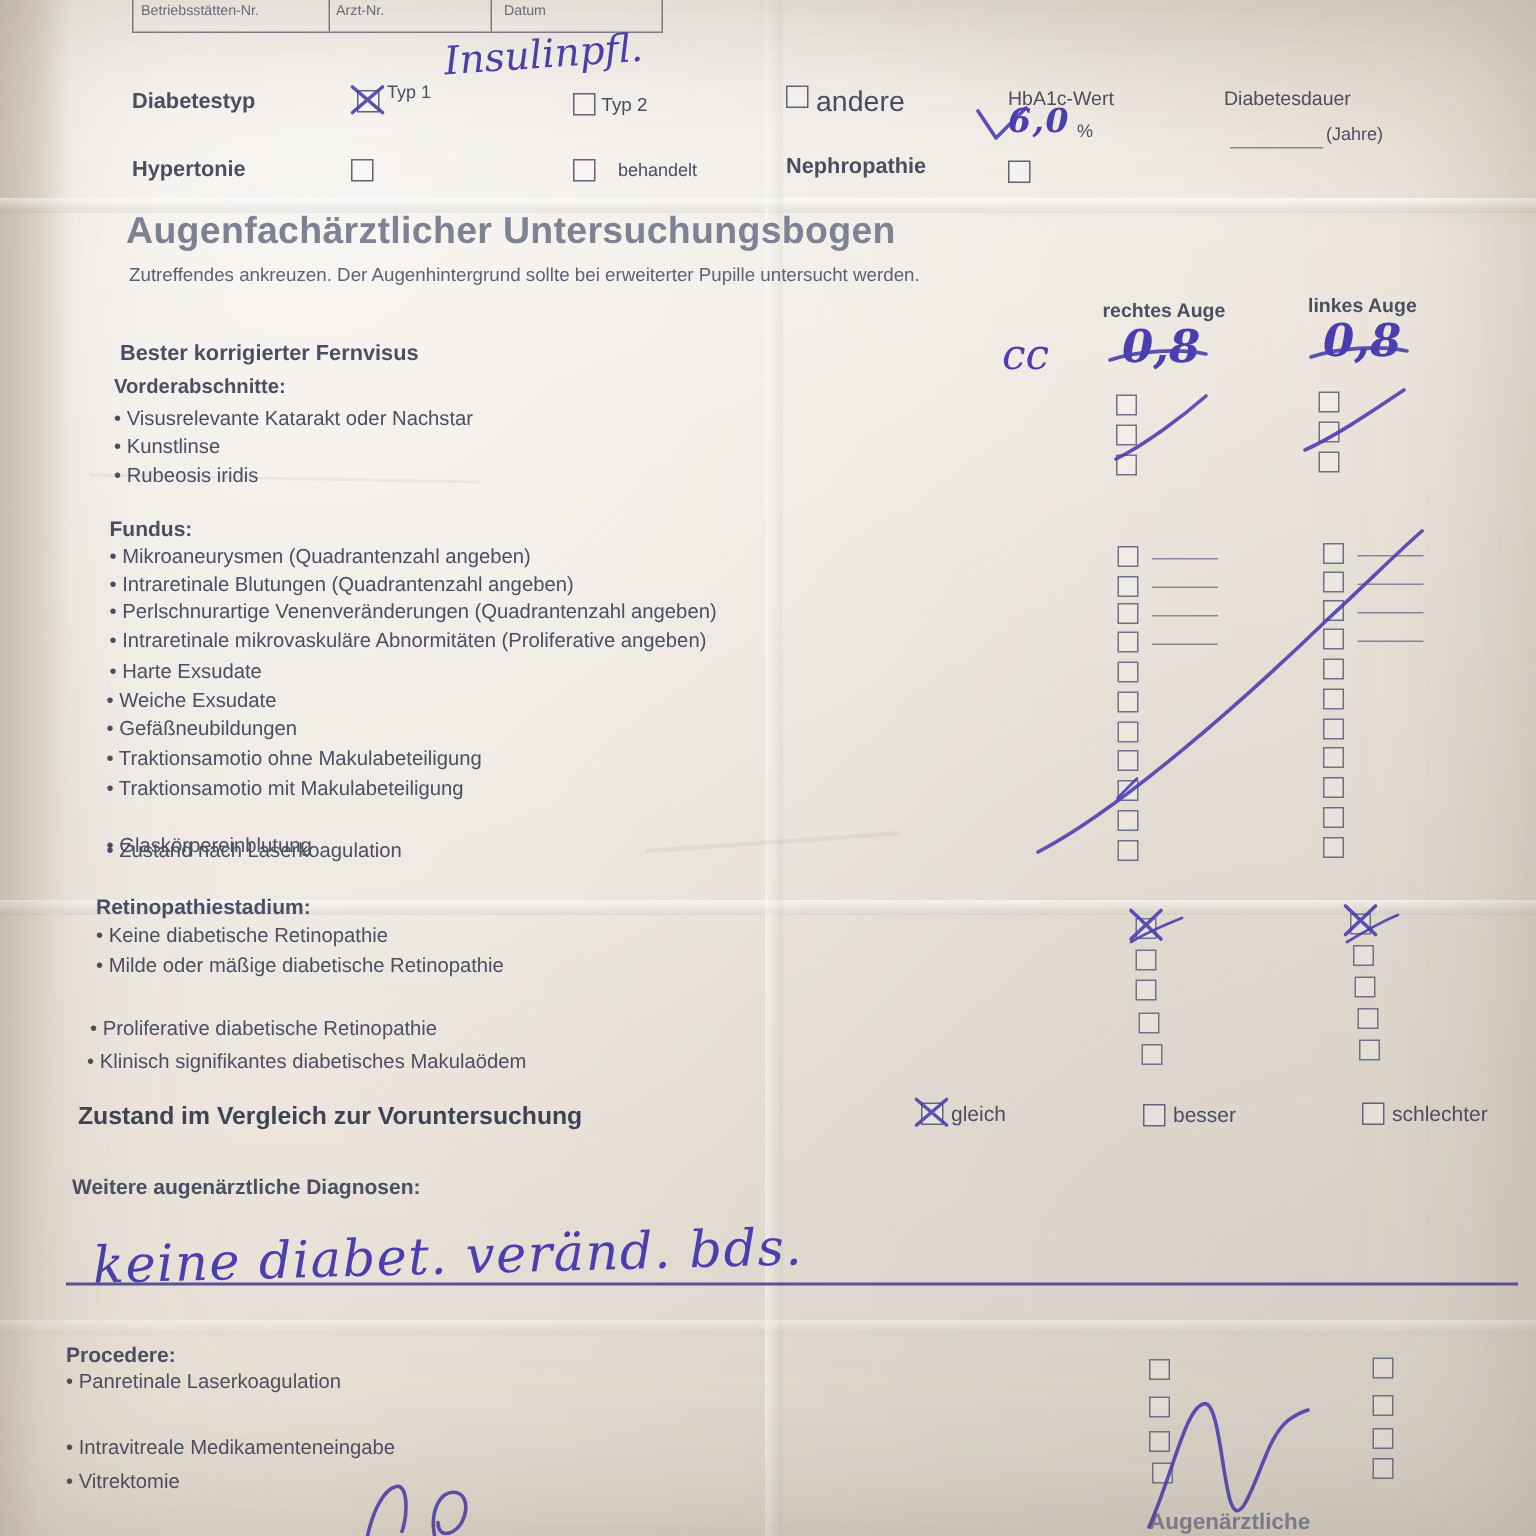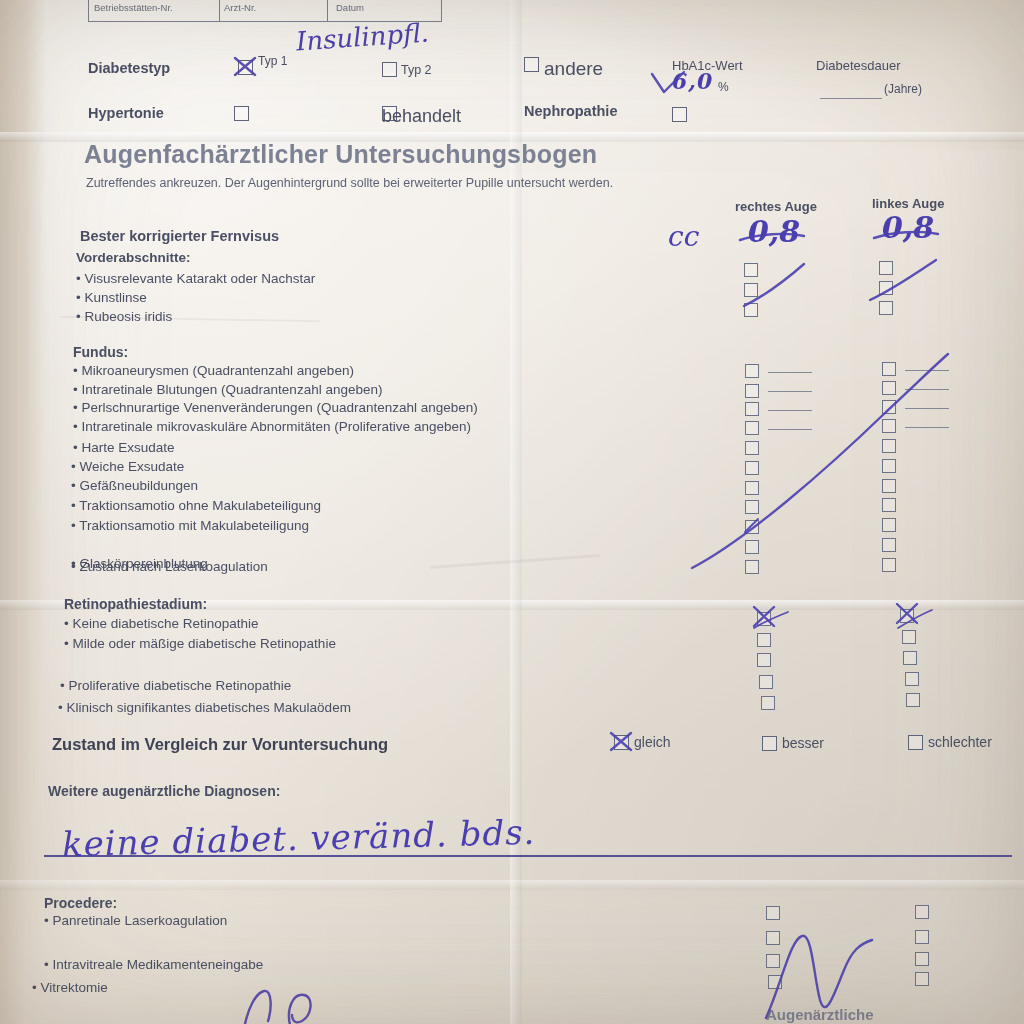--- a/index.html
+++ b/index.html
@@ -89,21 +89,21 @@
   <div class="t lbl2" style="left:544px;top:58px;font-size:19px;">andere</div>
   <div class="t lbl2" style="left:672px;top:58px;font-size:13px;">HbA1c-Wert</div>
   <div class="t lbl2" style="left:718px;top:80px;font-size:12px;">%</div>
   <div class="t lbl2" style="left:816px;top:58px;font-size:13px;">Diabetesdauer</div>
   <div class="line" style="left:820px;top:98px;width:62px;"></div>
   <div class="t lbl2" style="left:884px;top:82px;font-size:12px;">(Jahre)</div>
 
   <div class="t lbl" style="left:88px;top:105px;">Hypertonie</div>
   <div class="cbw" style="left:234px;top:106px;"></div>
   <div class="cbw" style="left:382px;top:106px;"></div>
-  <div class="t lbl2" style="left:382px;top:106px;font-size:18px;">behandelt</div>
+  <div class="t lbl2" style="left:412px;top:106px;font-size:12px;">behandelt</div>
   <div class="t lbl" style="left:524px;top:103px;">Nephropathie</div>
   <div class="cbw" style="left:672px;top:107px;"></div>
 
   <div class="t sub" style="left:86px;top:176px;">Zutreffendes ankreuzen. Der Augenhintergrund sollte bei erweiterter Pupille untersucht werden.</div>
   <div class="t headline" style="left:84px;top:140px;">Augenfachärztlicher Untersuchungsbogen</div>
 
   <div class="t colhead" style="left:735px;top:199px;">rechtes Auge</div>
   <div class="t colhead" style="left:872px;top:196px;">linkes Auge</div>
 
   <div class="t lbl" style="left:80px;top:228px;">Bester korrigierter Fernvisus</div>
@@ -192,21 +192,21 @@
   <div class="t lbl2" style="left:782px;top:735px;font-size:14px;">besser</div>
   <div class="cbw" style="left:908px;top:735px;"></div>
   <div class="t lbl2" style="left:928px;top:734px;font-size:14px;">schlechter</div>
 
   <div class="t lbl" style="left:48px;top:783px;font-size:14px;">Weitere augenärztliche Diagnosen:</div>
   <div class="rule" style="left:44px;top:855px;width:968px;"></div>
 
   <div class="t lbl" style="left:44px;top:895px;font-size:14px;">Procedere:</div>
   <div class="t item" style="left:44px;top:913px;">• <span>Panretinale Laserkoagulation</span></div>
   <div class="t item" style="left:44px;top:957px;">• <span>Intravitreale Medikamenteneingabe</span></div>
-  <div class="t item" style="left:32px;top:980px;text-align:right;">• <span>Vitrektomie</span></div>
+  <div class="t item" style="left:44px;top:980px;text-align:right;">• <span>Vitrektomie</span></div>
 
   <div class="cb" style="left:766px;top:906px;"></div>
   <div class="cb" style="left:766px;top:931px;"></div>
   <div class="cb" style="left:766px;top:954px;"></div>
   <div class="cb" style="left:768px;top:975px;"></div>
   <div class="cb" style="left:915px;top:905px;"></div>
   <div class="cb" style="left:915px;top:930px;"></div>
   <div class="cb" style="left:915px;top:952px;"></div>
   <div class="cb" style="left:915px;top:972px;"></div>
 

